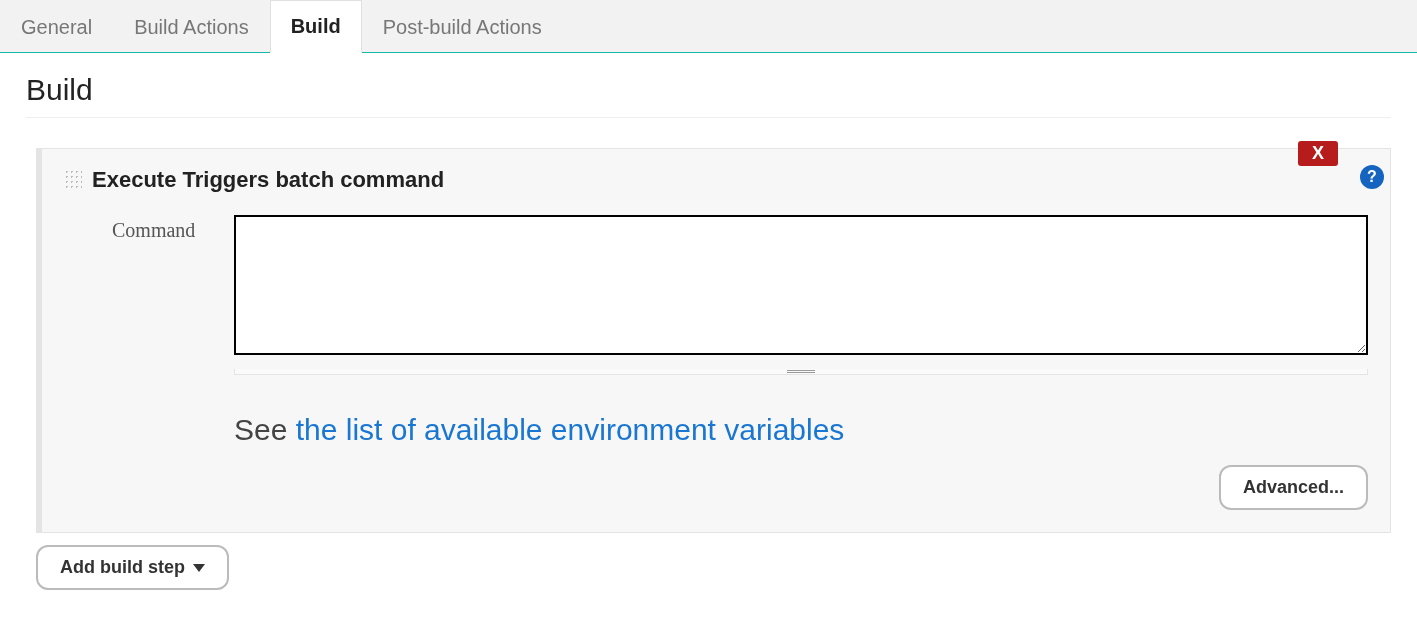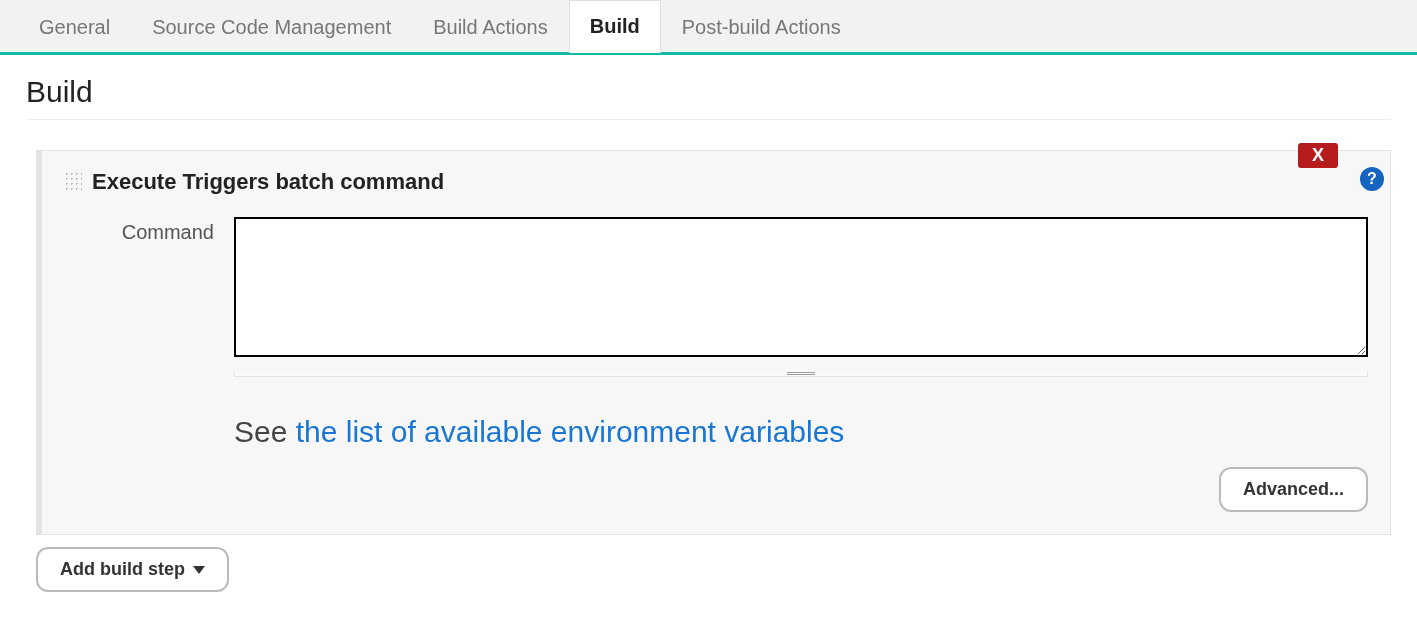--- a/index.html
+++ b/index.html
@@ -5,22 +5,21 @@
     * { box-sizing: border-box; margin: 0; padding: 0; }
     body {
       font-family: "Segoe UI", Arial, sans-serif;
       background: #f7f7f7;
       color: #555;
       width: 1417px;
     }
     .tabs {
       display: flex;
       background: #f2f2f2;
-      border-bottom: 3px solid #14b8a6;
-      padding-left: 18px;
+      border-bottom: 1px solid #14b8a6;
     }
     .tab {
       padding: 14px 20px 14px 20px;
       font-size: 20px;
       color: #777;
       cursor: pointer;
       border: 1px solid transparent;
       border-bottom: none;
       position: relative;
       top: 1px;
@@ -102,25 +101,26 @@
       justify-content: center;
       cursor: pointer;
     }
     .form-row {
       display: flex;
       margin-top: 22px;
       gap: 20px;
     }
     .form-label {
       width: 150px;
-      text-align: right;
+      text-align: left;
       font-size: 20px;
       color: #555;
       padding-top: 4px;
       padding-left: 48px;
+      font-family: Liberation Serif, serif;
     }
     .form-field {
       flex: 1;
     }
     .cmd-textarea {
       width: 100%;
       height: 140px;
       border: 2px solid #000;
       font-family: "Segoe UI", Arial, sans-serif;
       font-size: 16px;
@@ -183,21 +183,20 @@
       border-right: 6px solid transparent;
       border-top: 8px solid #333;
       display: inline-block;
     }
   </style>
 </head>
 <body>
 
 <div class="tabs">
   <div class="tab">General</div>
-  <div class="tab">Source Code Management</div>
   <div class="tab">Build Actions</div>
   <div class="tab active">Build</div>
   <div class="tab">Post-build Actions</div>
 </div>
 
 <div class="page">
   <h1 class="section-title">Build</h1>
 
   <div class="step-container">
     <div class="delete-btn">X</div>

